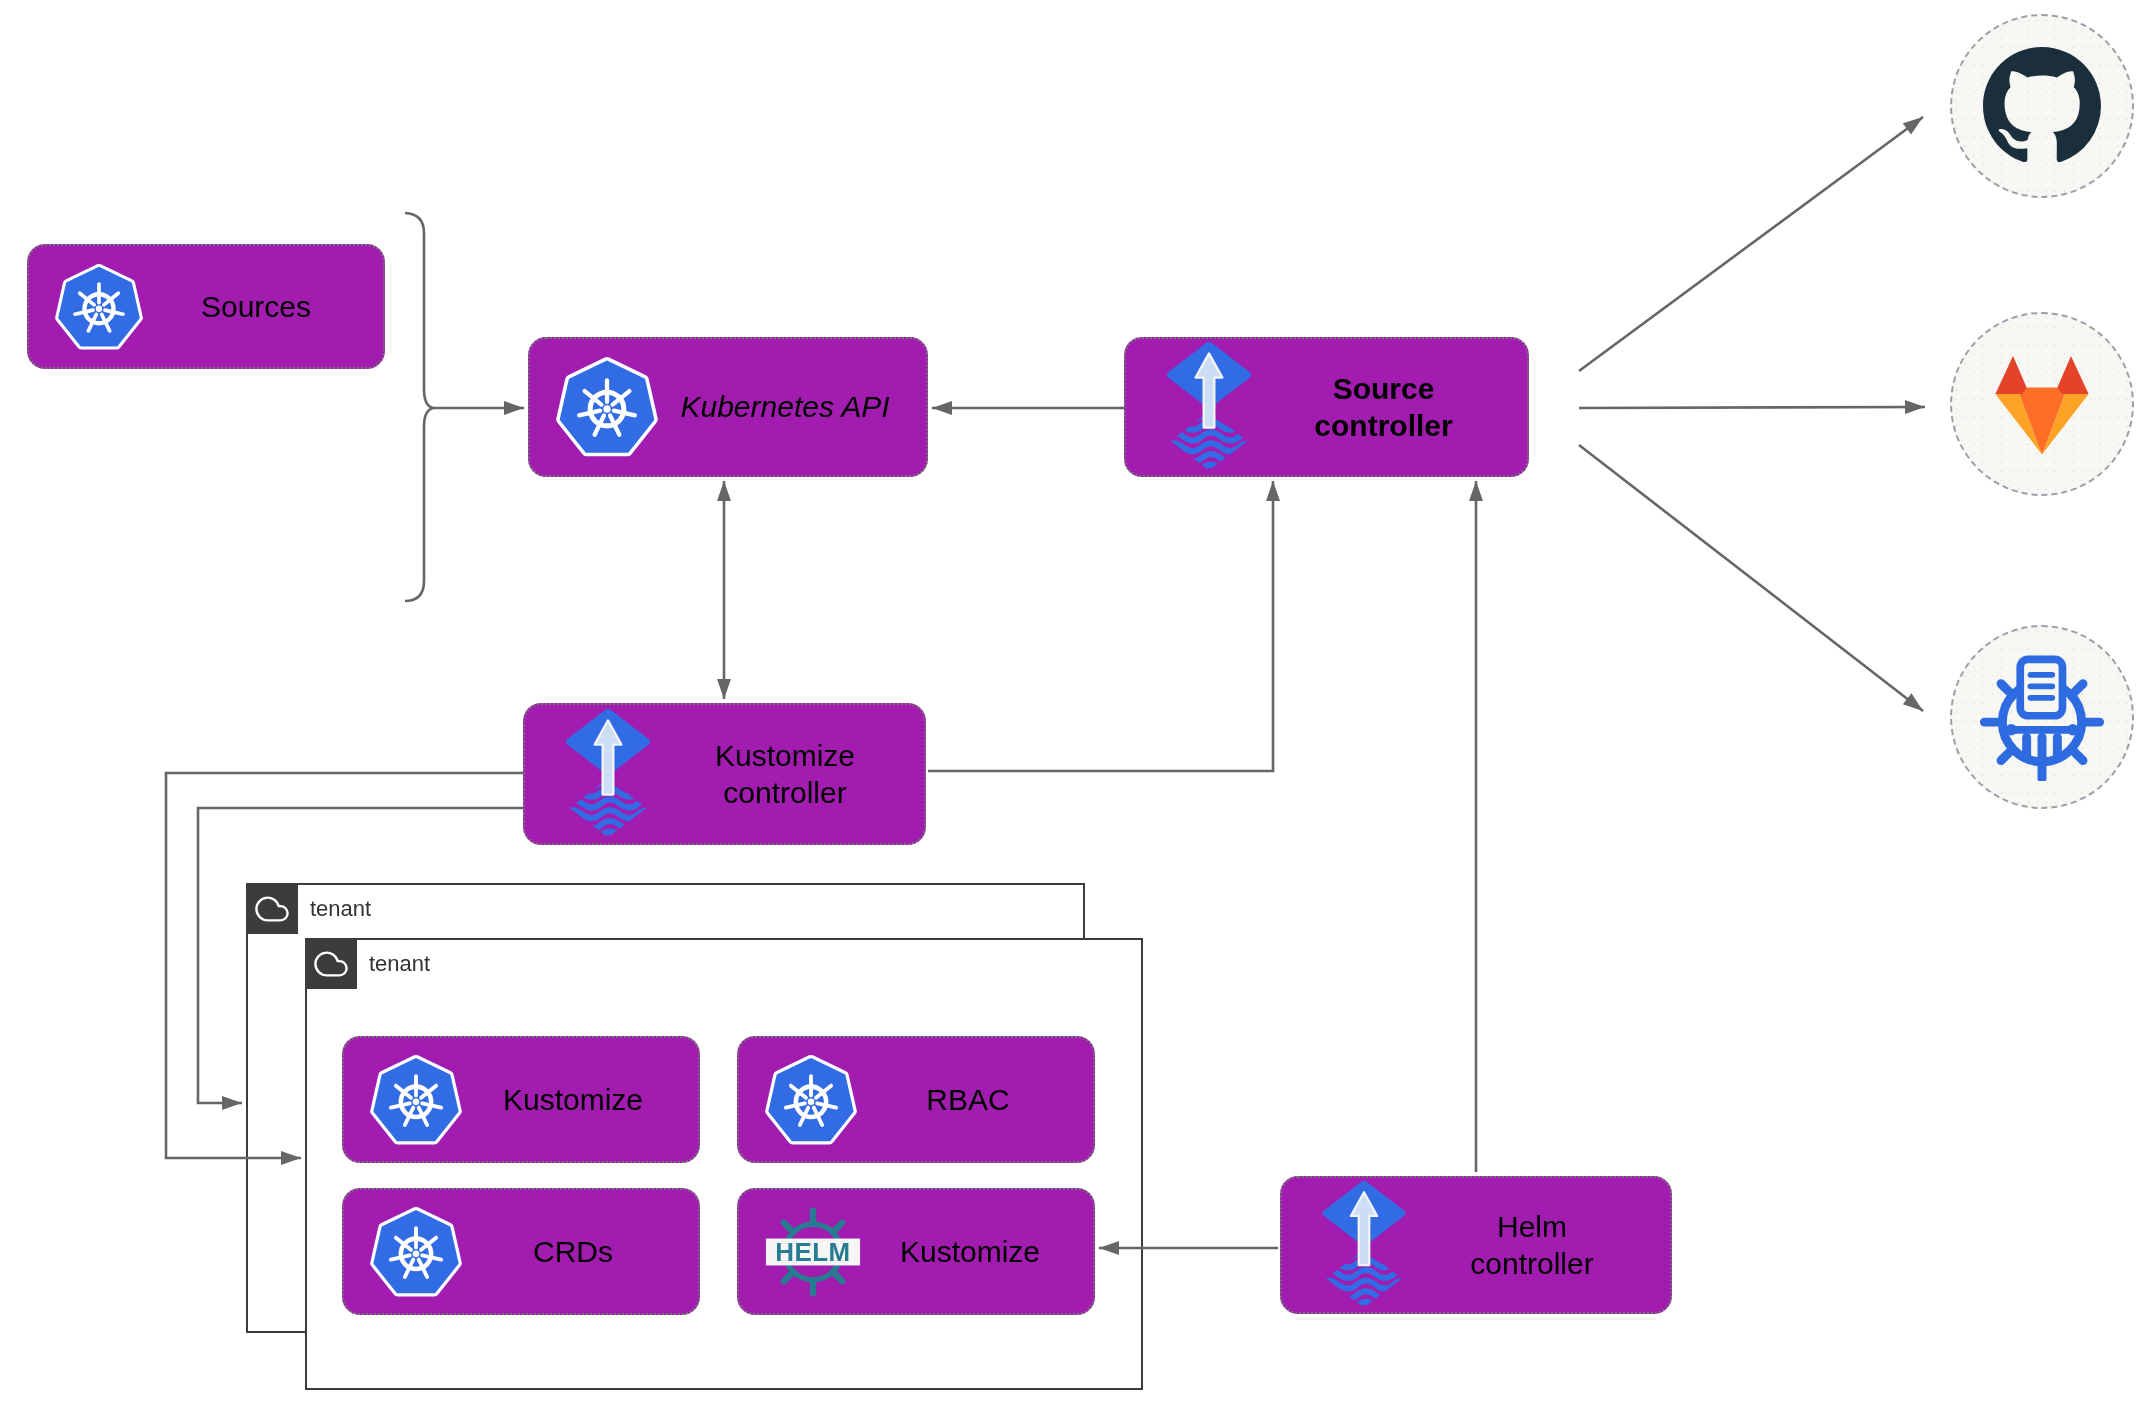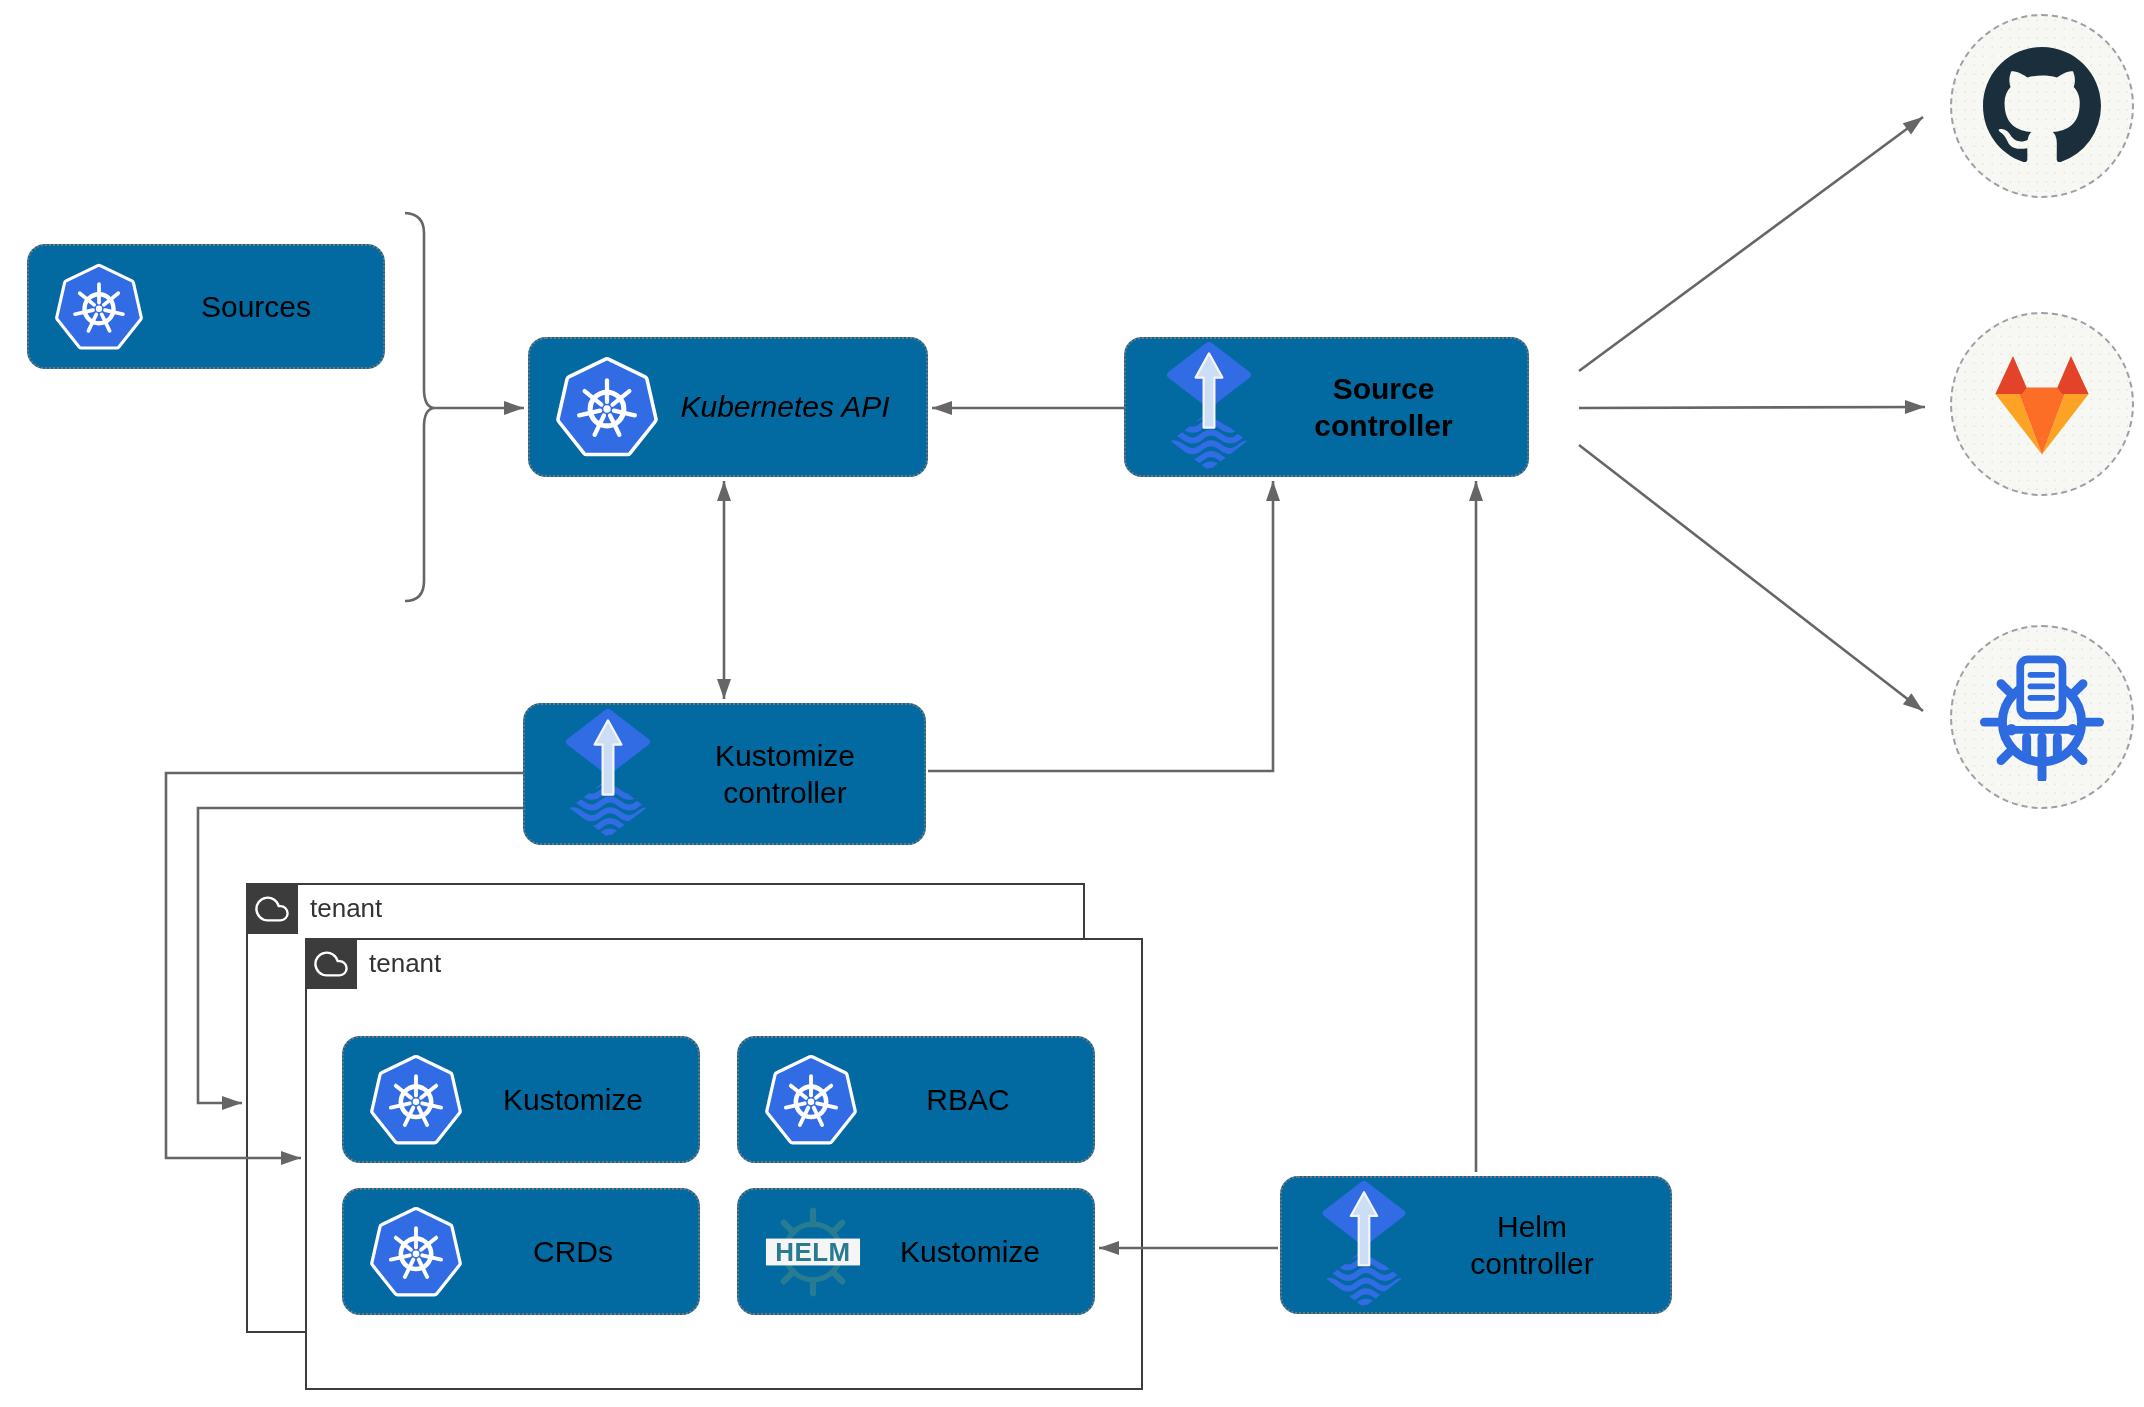--- a/index.html
+++ b/index.html
@@ -1,32 +1,32 @@
 <!DOCTYPE html>
 <html><head>
 <meta charset="utf-8">
 <style>
   html,body{margin:0;padding:0;background:#fff;}
   #canvas{position:relative;width:2144px;height:1407px;background:#ffffff;overflow:hidden;
           font-family:"Liberation Sans","DejaVu Sans",sans-serif;}
 
   
-  .node{position:absolute;box-sizing:border-box;background:#0369a1;border:2px dotted #757575;
+  .node{position:absolute;box-sizing:border-box;background:#a21caf;border:2px dotted #757575;
         border-radius:18px;display:flex;align-items:center;z-index:10;}
   .node-label{flex:1;text-align:center;font-size:30px;color:#000;line-height:1.25;
               padding-right:14px;white-space:pre-line;}
   .node-icon{flex:0 0 auto;margin-left:26px;display:block;}
   .icon-flux{margin-left:38px;}
 
   
   .tenant{position:absolute;box-sizing:border-box;background:#ffffff;border:2px solid #3c3c3c;z-index:2;}
   .tenant-tab{position:absolute;top:-2px;left:-2px;width:52px;height:51px;background:#3c3c3c;
               display:flex;align-items:center;justify-content:center;}
   .tenant-name{position:absolute;top:-2px;left:62px;height:51px;display:flex;align-items:center;
-               font-size:26px;color:#333;}
+               font-size:22px;color:#333;}
 
   
   .repo{position:absolute;box-sizing:border-box;width:184px;height:184px;border-radius:50%;
         border:2px dashed #9aa0a6;background:#f7f7f3;
         background-image:radial-gradient(#e9e9df 1px,transparent 1px);background-size:9px 9px;
         display:flex;align-items:center;justify-content:center;z-index:10;}
 
   
   #wires{position:absolute;left:0;top:0;z-index:5;}
   .ln{stroke:#666;stroke-width:2.6;fill:none;}

